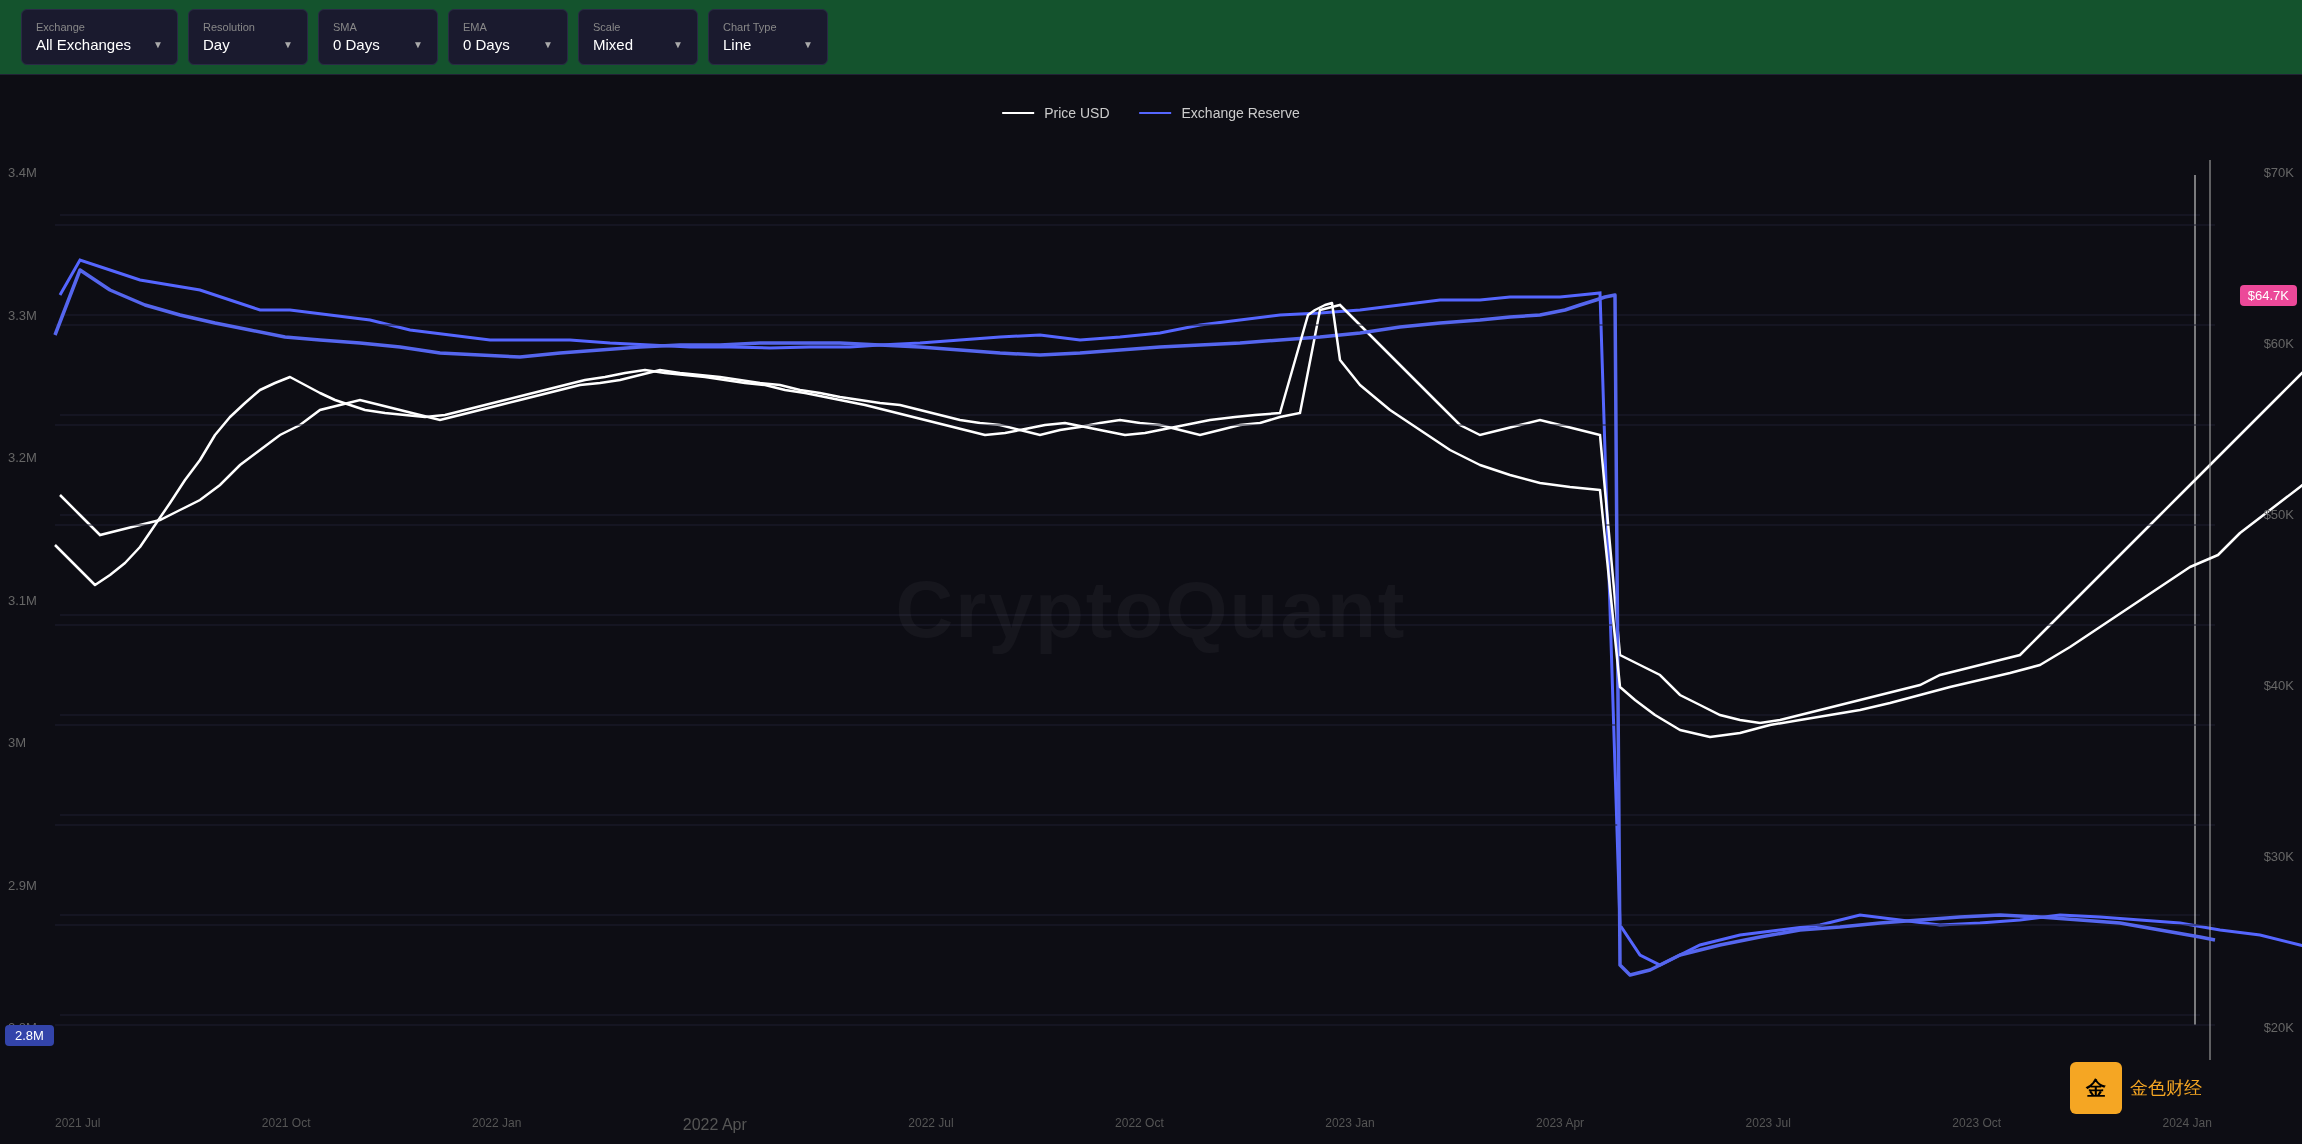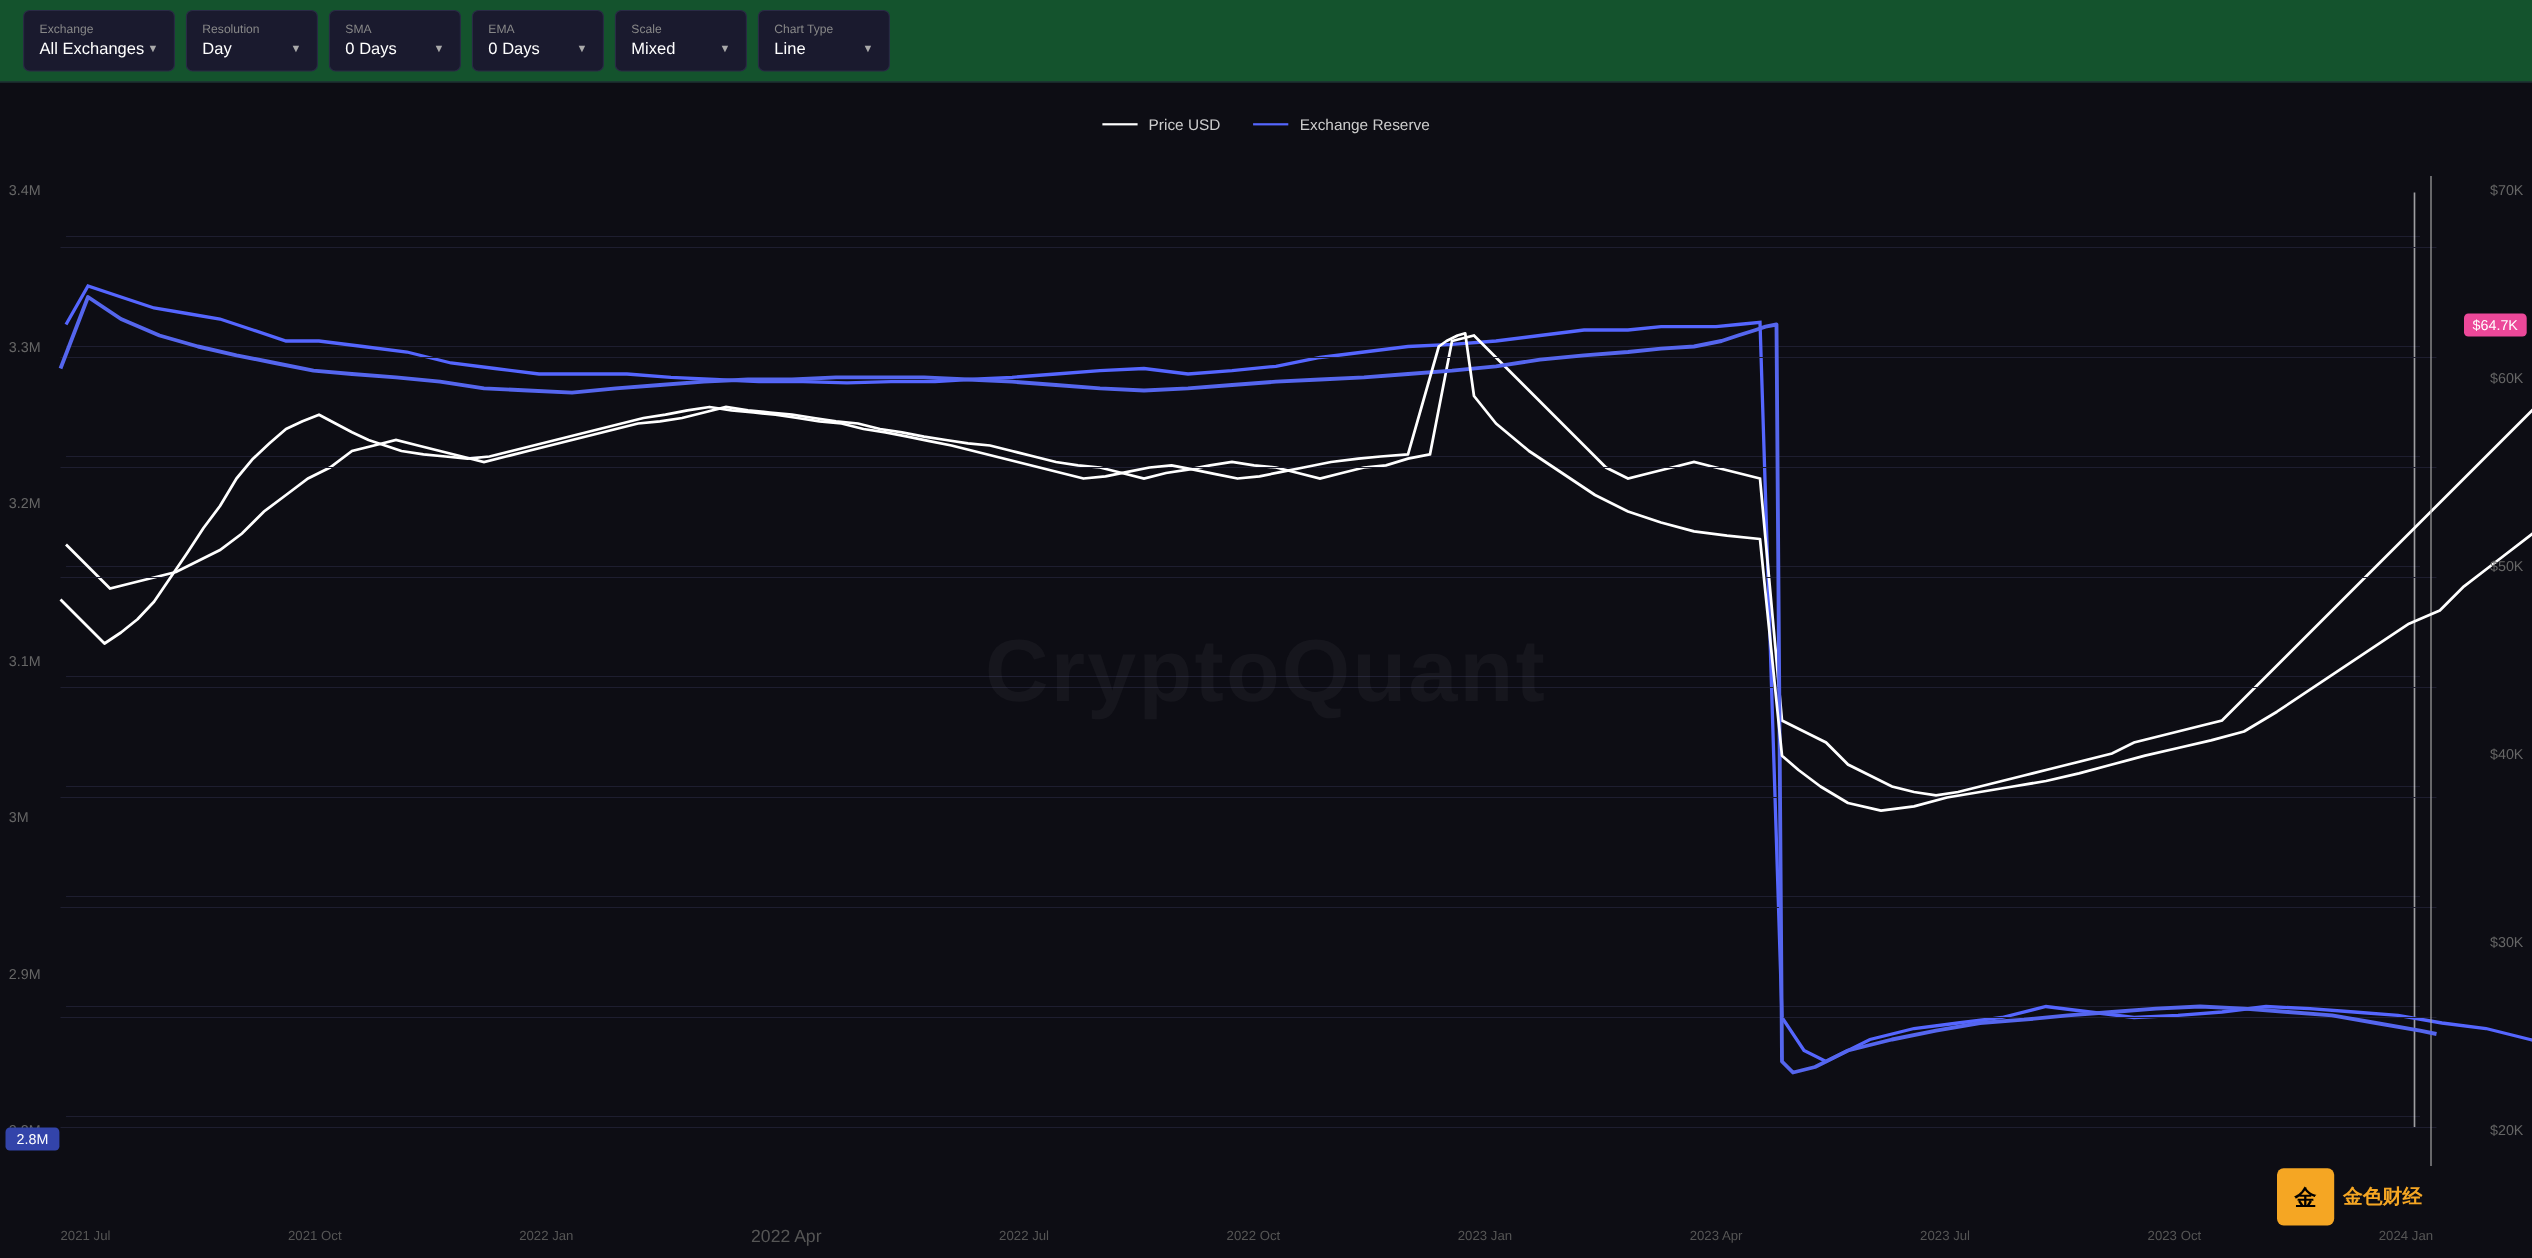--- a/index.html
+++ b/index.html
@@ -41,21 +41,21 @@
       height: 56px;
     }
     .dropdown-label {
       font-size: 11px;
       color: #888;
       margin-bottom: 3px;
     }
     .dropdown-value {
       display: flex;
       align-items: center;
-      gap: 3px;
+      gap: 22px;
       font-size: 15px;
       color: #fff;
     }
     .dropdown-arrow {
       font-size: 10px;
       color: #aaa;
       margin-left: auto;
     }
 
     .toolbar-right {
@@ -980,16 +980,16 @@
     <span style="font-size:12px;color:#555;">2022 Oct</span>
     <span style="font-size:12px;color:#555;">2023 Jan</span>
     <span style="font-size:12px;color:#555;">2023 Apr</span>
     <span style="font-size:12px;color:#555;">2023 Jul</span>
     <span style="font-size:12px;color:#555;">2023 Oct</span>
     <span style="font-size:12px;color:#555;">2024 Jan</span>
   </div>
 
   <div class="logo-watermark">
     <div style="width:52px;height:52px;background:#f5a623;border-radius:6px;display:flex;align-items:center;justify-content:center;font-size:20px;font-weight:900;color:#000;">金</div>
-    <span style="font-size:18px;color:#f5a623;font-weight:700;">金色财经</span>
+    <span style="font-size:18px;color:#f5a623;font-weight:400;">金色财经</span>
   </div>
 
 </div>
 
 </body></html>

